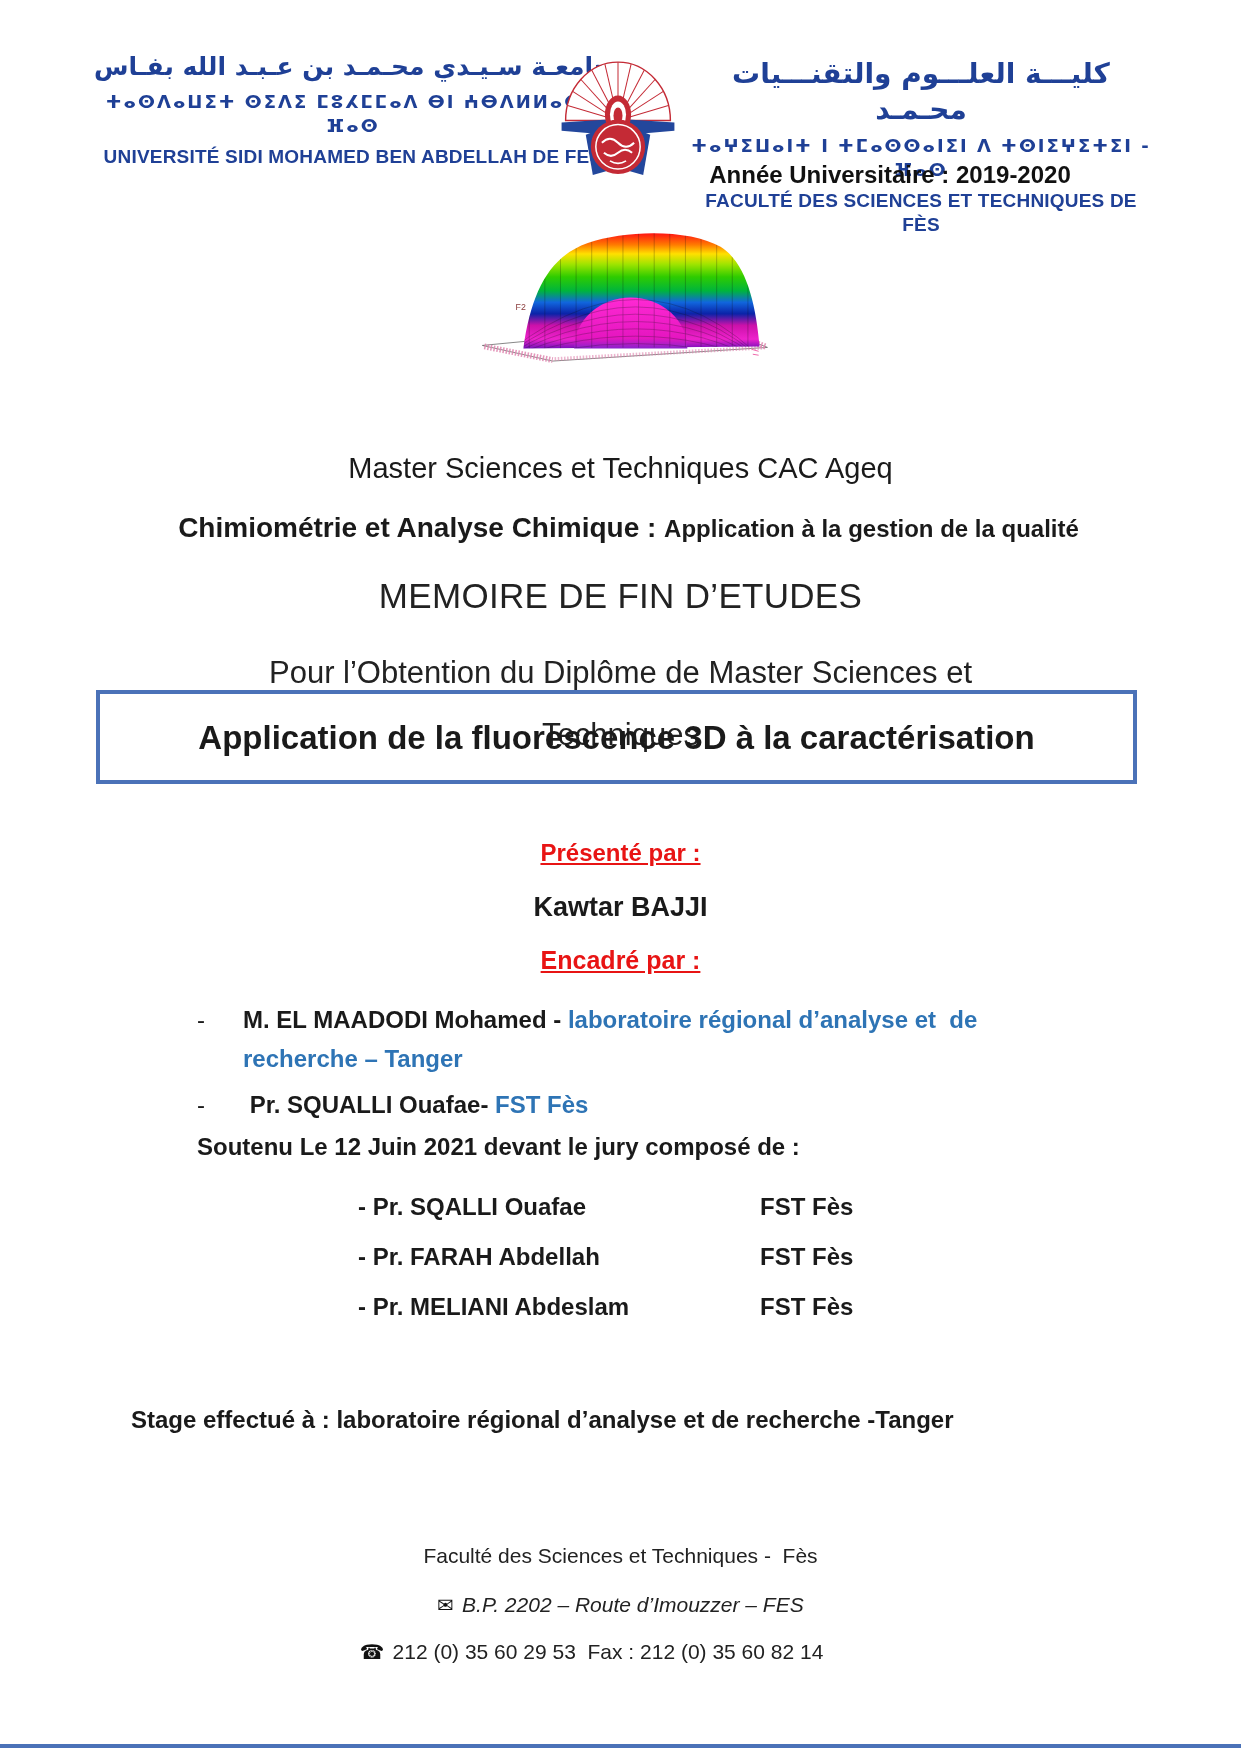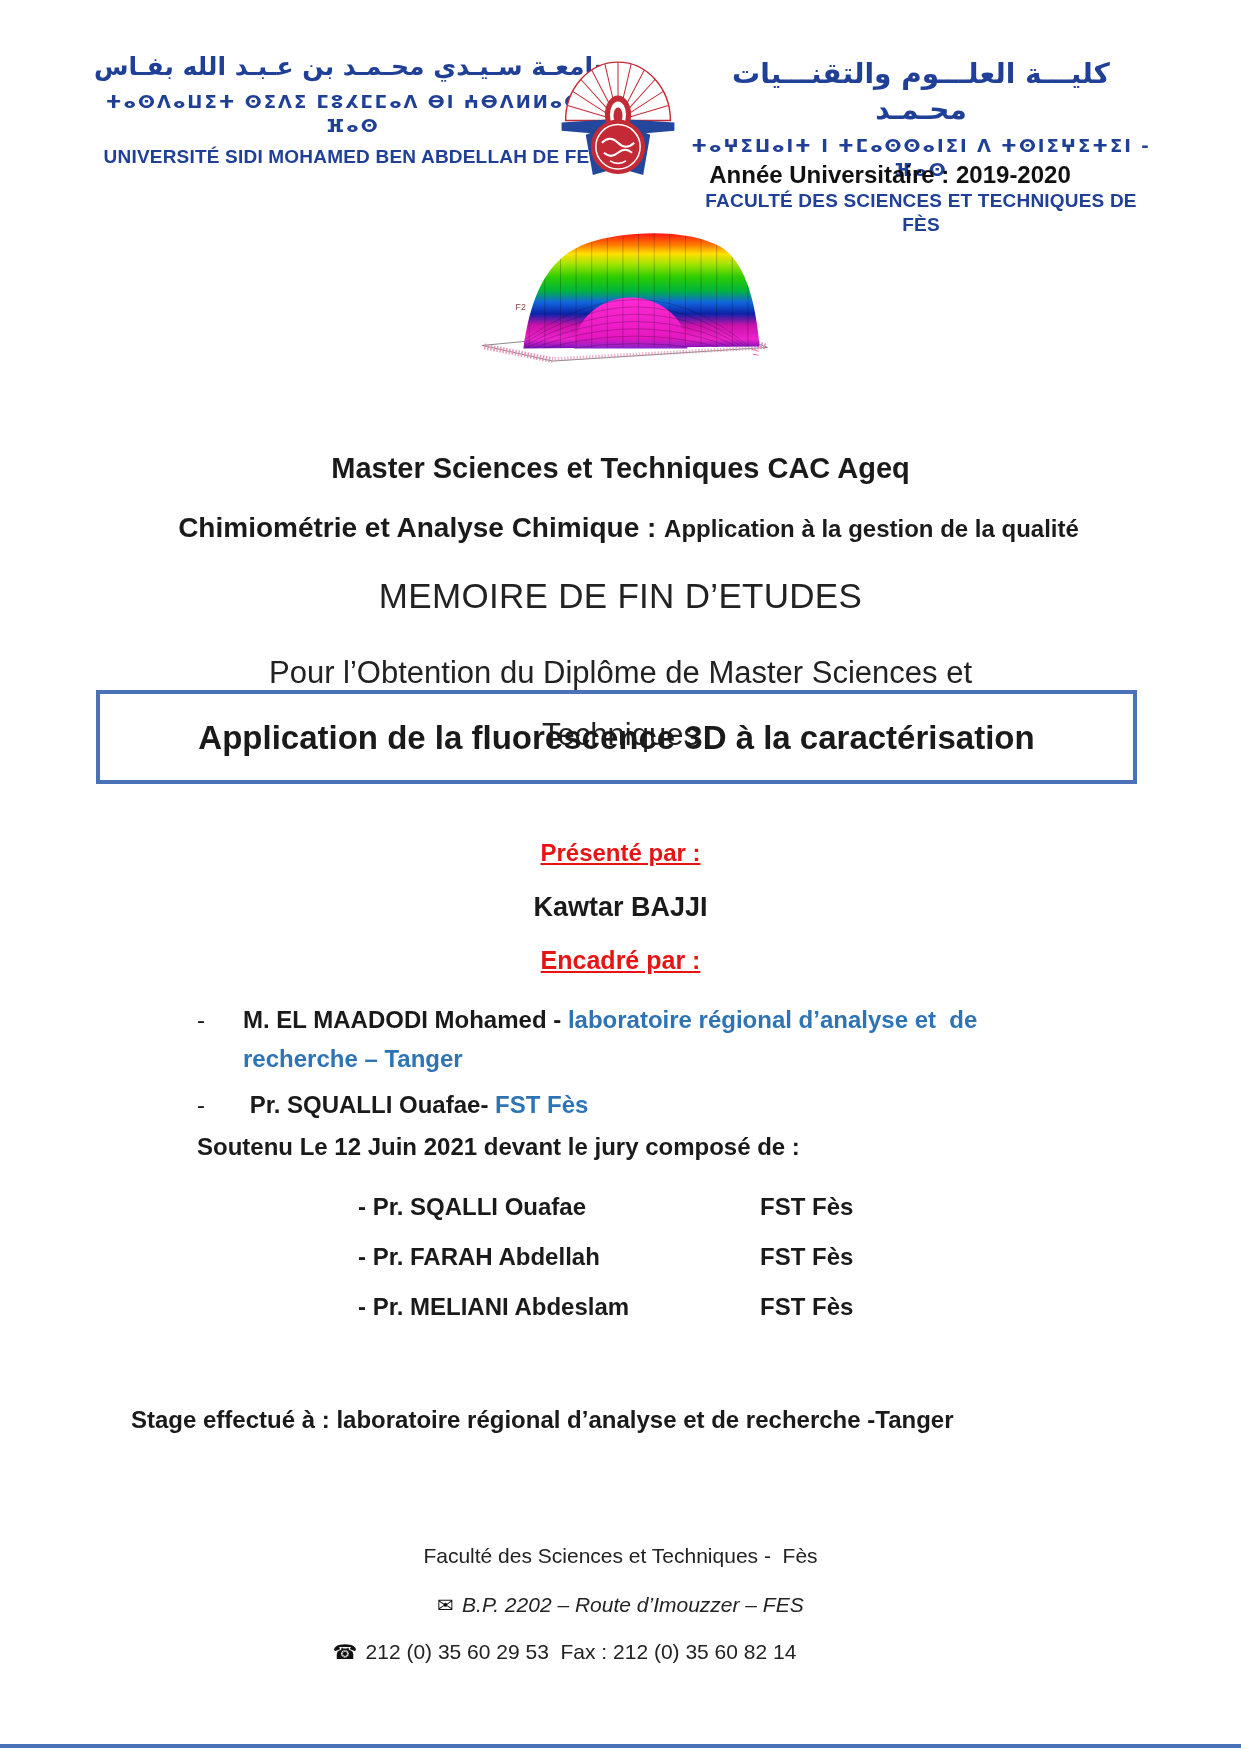--- a/index.html
+++ b/index.html
@@ -24,21 +24,21 @@
   .hdr-arabic-l{font-size:25px;font-weight:bold;color:#1f4096;font-family:"DejaVu Sans",sans-serif;line-height:34px;}
   .hdr-arabic-r{font-size:28px;font-weight:bold;color:#1f4096;font-family:"DejaVu Sans",sans-serif;line-height:36px;}
   .hdr-tifinagh{font-size:18px;font-weight:bold;color:#1f4096;font-family:"DejaVu Sans",sans-serif;letter-spacing:2px;margin-top:6px;line-height:24px;}
   .hdr-latin{font-size:19px;font-weight:bold;color:#1f4096;margin-top:7px;line-height:24px;letter-spacing:0.2px;}
   .annee{left:655px;top:161px;width:470px;font-size:24px;font-weight:bold;color:#111;}
 
   
   .figure{left:462px;top:200px;width:318px;height:164px;}
 
   
-  .master-line{left:0;top:452px;width:1241px;font-size:29px;font-weight:bold;}
+  .master-line{left:0;top:452px;width:1241px;font-size:29px;font-weight:normal;}
   .spec-line{left:8px;top:512px;width:1241px;}
   .spec-strong{font-size:28px;font-weight:bold;}
   .spec-detail{font-size:24px;font-weight:bold;}
   .memoire{left:0;top:576px;width:1241px;font-size:35px;font-weight:normal;letter-spacing:0.3px;color:#222;}
   .purpose{left:0;top:642px;width:1241px;font-size:31px;font-weight:normal;line-height:62px;color:#222;}
 
   
   .title-box{
     left:96px;top:690px;width:1041px;box-sizing:border-box;
     border:4px solid #4b72b8;
@@ -62,21 +62,21 @@
   .jury{left:358px;top:1182px;width:620px;}
   .jury-row{display:flex;height:50px;align-items:center;}
   .jury-name{width:402px;font-size:24px;font-weight:bold;}
   .jury-affil{font-size:24px;font-weight:bold;}
 
   .stage{left:131px;top:1406px;font-size:24px;font-weight:bold;}
 
   
   .foot1{left:0;top:1544px;width:1241px;font-size:21px;color:#222;}
   .foot2{left:0;top:1593px;width:1241px;font-size:21px;color:#222;font-style:italic;}
-  .foot3{left:0;top:1640px;width:1129px;font-size:21px;color:#222;}
+  .foot3{left:0;top:1640px;width:1129px;font-size:21px;color:#222;padding-left:27px;}
   .foot-icon{font-family:"DejaVu Sans",sans-serif;font-size:20px;margin-right:8px;color:#111;}
   .bottom-rule{left:0;top:1744px;width:1241px;height:4px;background:#4b72b8;}
 </style>
 </head>
 <body>
 
 <div class="page">
 
   <div class="abs hdr-left c">
     <div class="hdr-arabic-l">جامعـة سـيـدي محـمـد بن عـبـد الله بفـاس</div>

